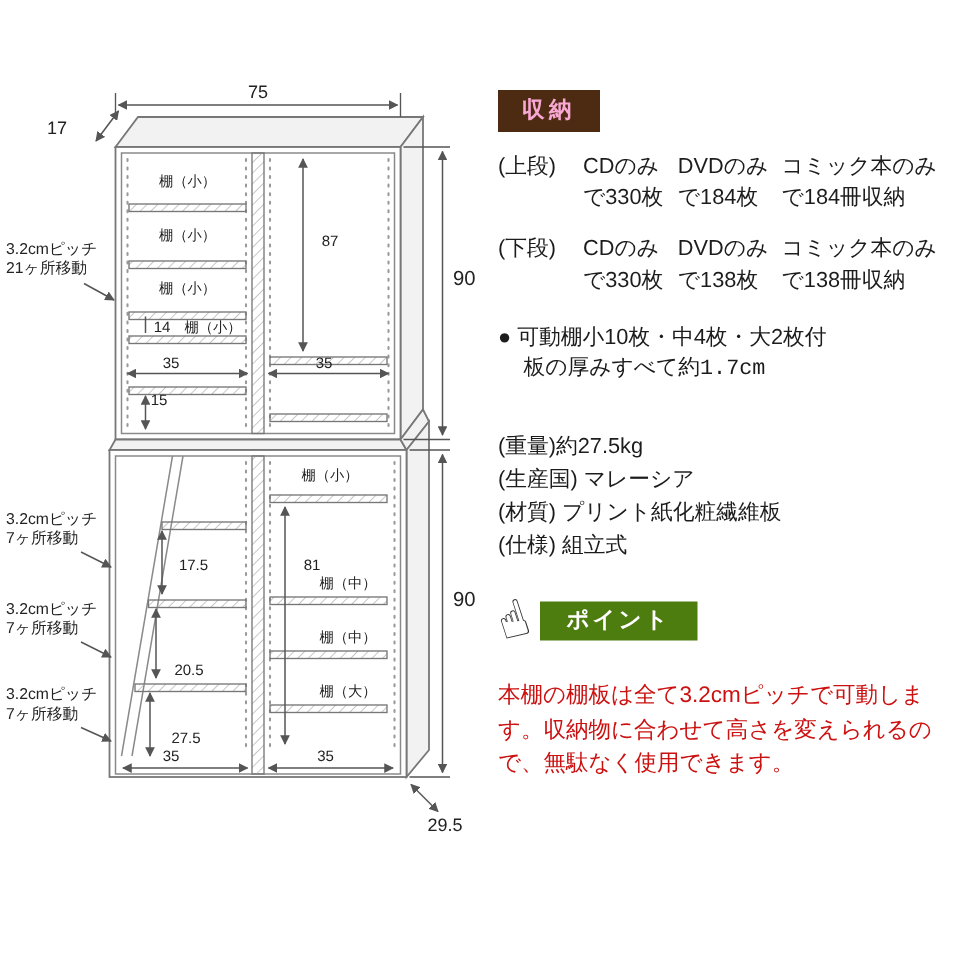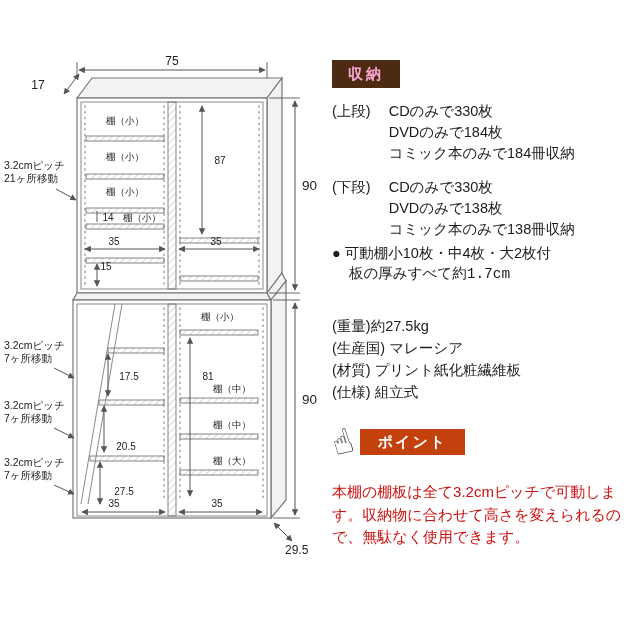--- a/index.html
+++ b/index.html
@@ -20,27 +20,27 @@
   .dots {stroke:#9a9a9a;stroke-width:1.4;stroke-dasharray:1.3 4.4;stroke-linecap:round;fill:none;}
   .dline{stroke:#555;stroke-width:1;fill:none;}
   .tick {stroke:#555;stroke-width:.9;fill:none;}
 
   
   .right-panel{position:absolute;left:332px;top:60px;width:302px;font-size:14.5px;line-height:21px;}
   .hdr-storage{display:inline-block;background:#4d2b12;color:#f9a8d4;font-weight:bold;
                font-size:15px;letter-spacing:3px;padding:3px 16px 4px;}
   .info-row{display:flex;gap:18px;margin-top:13px;}
   .row-label{flex:0 0 auto;}
-  .row-lines{display:flex;flex-direction:column;}
-  .bullet-block{margin-top:3px;}
+  .row-lines{display:flex;flex-direction:row;}
+  .bullet-block{margin-top:17px;}
   .bullet-block .indent{padding-left:17px;font-family:Liberation Mono, monospace;}
   .specs{margin-top:30px;line-height:22px;}
   .point-row{display:flex;align-items:center;margin-top:22px;}
   .hand{font-size:34px;line-height:34px;transform:rotate(-18deg);margin-right:7px;color:#333;}
-  .hdr-point{display:inline-block;background:#c2410c;color:#fff;font-weight:bold;
+  .hdr-point{display:inline-block;background:#4d7c0f;color:#fff;font-weight:bold;
              font-size:15px;letter-spacing:2px;padding:2px 18px 3px;}
   .point-text{margin-top:22px;color:#cc1111;font-size:15px;line-height:22.5px;width:300px;}
 </style>
 </head>
 <body>
 
 <div id="canvas">
 
   <svg id="diagram" width="322" height="524" viewBox="0 0 322 524">
     <defs>

